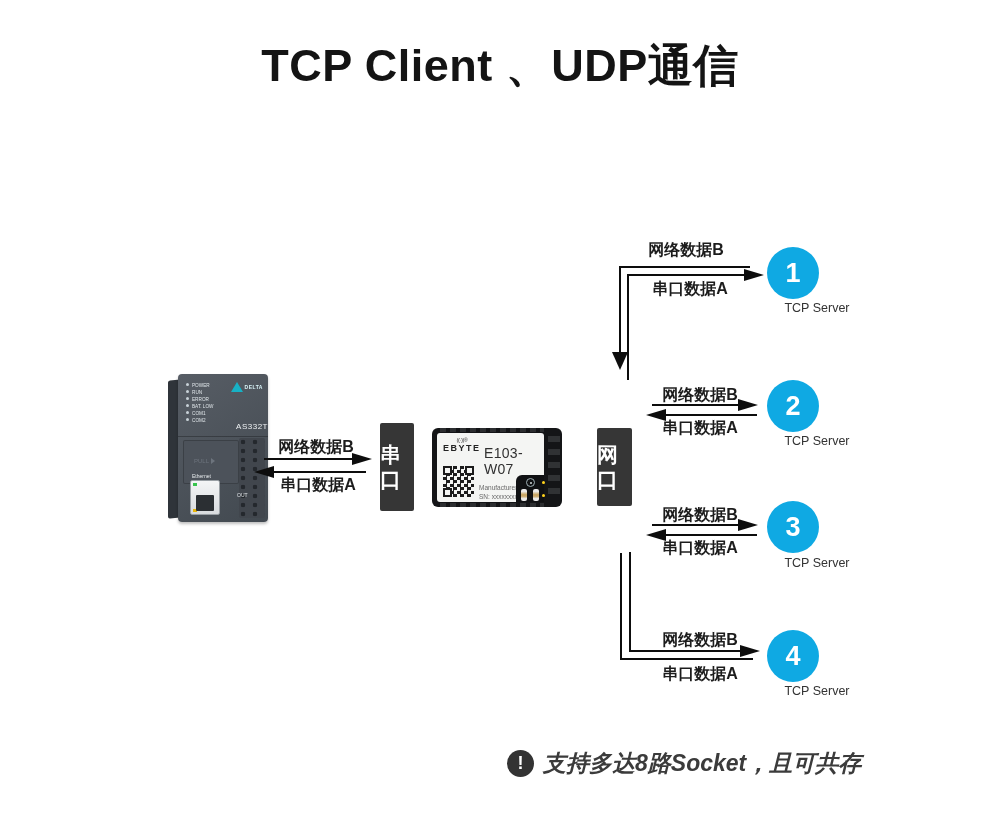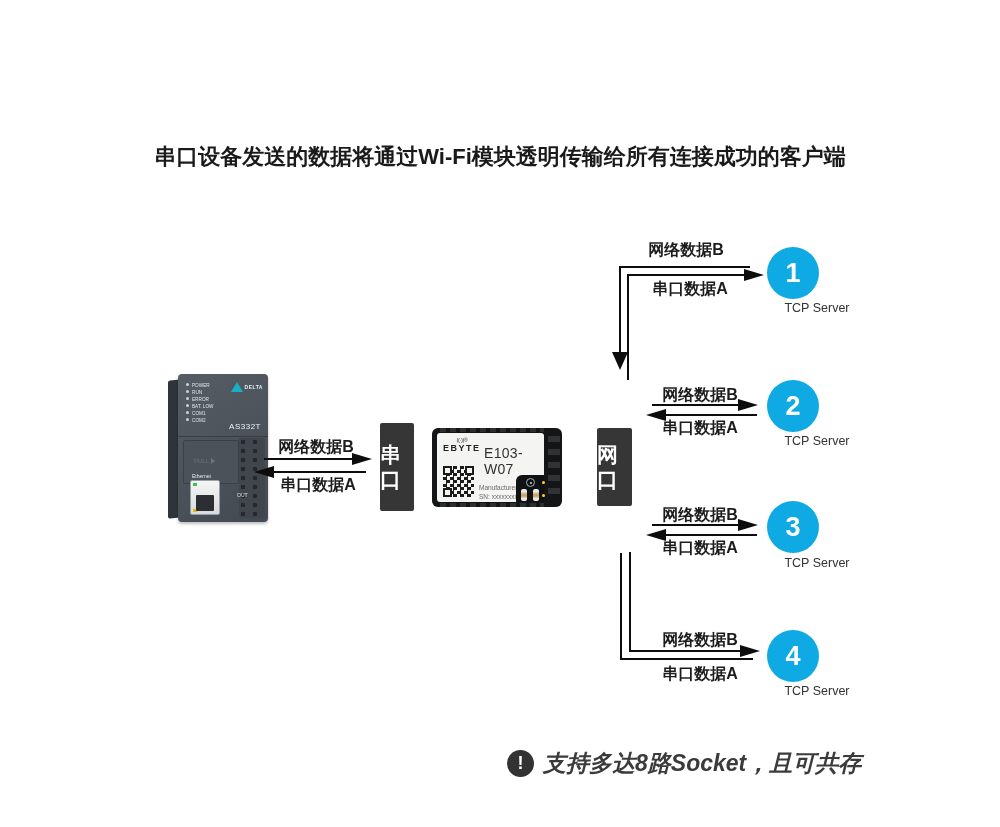--- a/index.html
+++ b/index.html
@@ -37,21 +37,21 @@
   .plc-side{position:absolute;left:2px;top:8px;width:14px;height:138px;background:#2f343a;border-radius:2px;transform:skewY(-5deg);}
   .plc-front{position:absolute;left:12px;top:2px;width:90px;height:148px;border-radius:4px;
              background:linear-gradient(145deg,#575d65,#424950);box-shadow:0 2px 3px rgba(0,0,0,.25);}
   .led-rows{position:absolute;left:8px;top:7px;}
   .led-row{display:flex;align-items:center;gap:3px;height:7px;}
   .led-dot{width:3px;height:3px;border-radius:50%;background:#c9d2d8;flex:0 0 auto;}
   .led-txt{font-size:6px;line-height:6px;color:#dfe5e9;transform:scale(.78);transform-origin:left center;white-space:nowrap;}
   .delta{position:absolute;right:5px;top:8px;display:flex;align-items:center;gap:2px;}
   .delta-tri{width:0;height:0;border-left:6px solid transparent;border-right:6px solid transparent;border-bottom:10px solid #17b1c5;}
   .delta-txt{font-size:5px;font-weight:700;color:#d8f4f8;letter-spacing:.5px;}
-  .plc-model{position:absolute;right:7px;top:48px;font-size:8px;color:#eef1f3;letter-spacing:.5px;}
+  .plc-model{position:absolute;right:0;top:48px;font-size:8px;color:#eef1f3;letter-spacing:.5px;}
   .plc-div{position:absolute;left:0;top:62px;width:100%;height:1px;background:rgba(0,0,0,.28);}
   .door{position:absolute;left:5px;top:66px;width:56px;height:44px;background:#4c525a;border:1px solid rgba(0,0,0,.22);border-radius:2px;}
   .pull{position:absolute;left:10px;top:17px;display:flex;align-items:center;gap:2px;font-size:6px;color:#6d747d;}
   .pull-tri{width:0;height:0;border-top:3px solid transparent;border-bottom:3px solid transparent;border-left:4px solid #6d747d;}
   .tcol{position:absolute;right:3px;top:64px;width:26px;height:80px;border-radius:2px;background-color:#41464d;
         background-image:radial-gradient(circle at 4px 4px,#24282d 2px,rgba(0,0,0,0) 2.6px);background-size:12px 9px;}
   .out-lbl{position:absolute;left:59px;top:118px;font-size:5px;color:#e0e4e7;}
   .eth-lbl{position:absolute;left:14px;top:99px;font-size:5px;color:#e6eaec;}
   .jack{position:absolute;left:12px;top:106px;width:30px;height:35px;border:1px solid #999fa4;border-radius:2px;
         background:linear-gradient(#f4f5f6,#d8dbde);}
@@ -87,21 +87,21 @@
   .note{left:507px;top:748px;display:flex;align-items:center;gap:9px;}
   .note-ico{width:27px;height:27px;border-radius:50%;background:#333;color:#fff;font-size:18px;font-weight:700;
             display:flex;align-items:center;justify-content:center;}
   .note-txt{font-size:23px;font-weight:600;color:#3b3b3b;white-space:nowrap;font-style:italic;}
 </style>
 </head>
 <body>
 
 <div class="canvas">
 
-  <div class="abs sub sub2">串口设备发送的数据将通过Wi-Fi模块透明传输给所有连接成功的客户端</div>
+  <div class="abs title">TCP Client 、UDP通信</div>
 
   <div class="abs plc">
     <div class="plc-side"></div>
     <div class="plc-front">
       <div class="led-rows">
         <div class="led-row">
             <span class="led-dot"></span>
             <span class="led-txt">POWER</span>
           </div>
         <div class="led-row">

